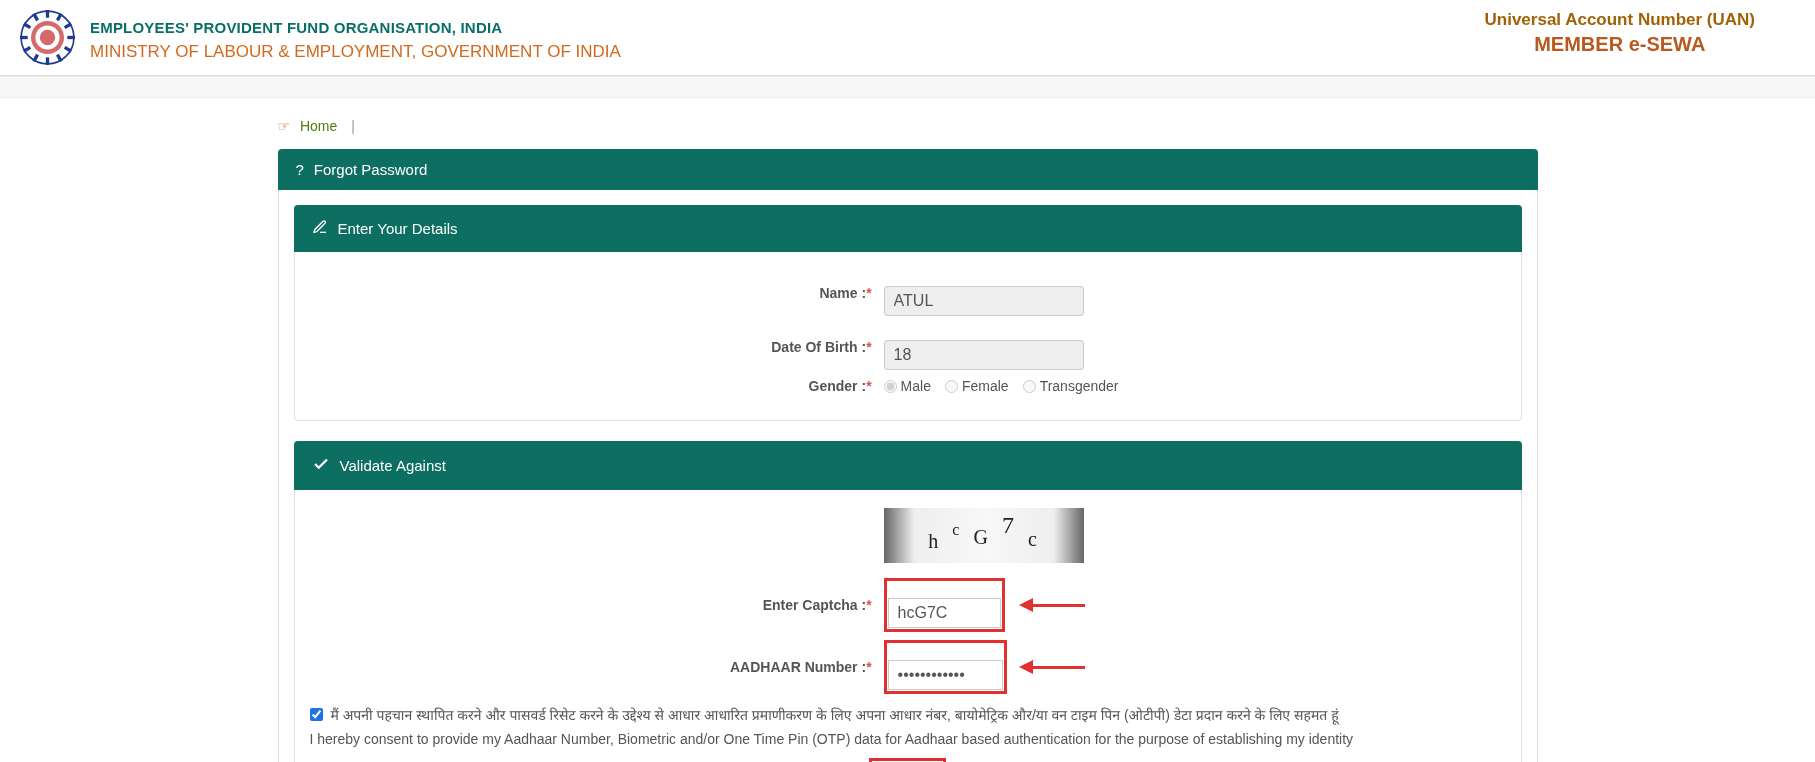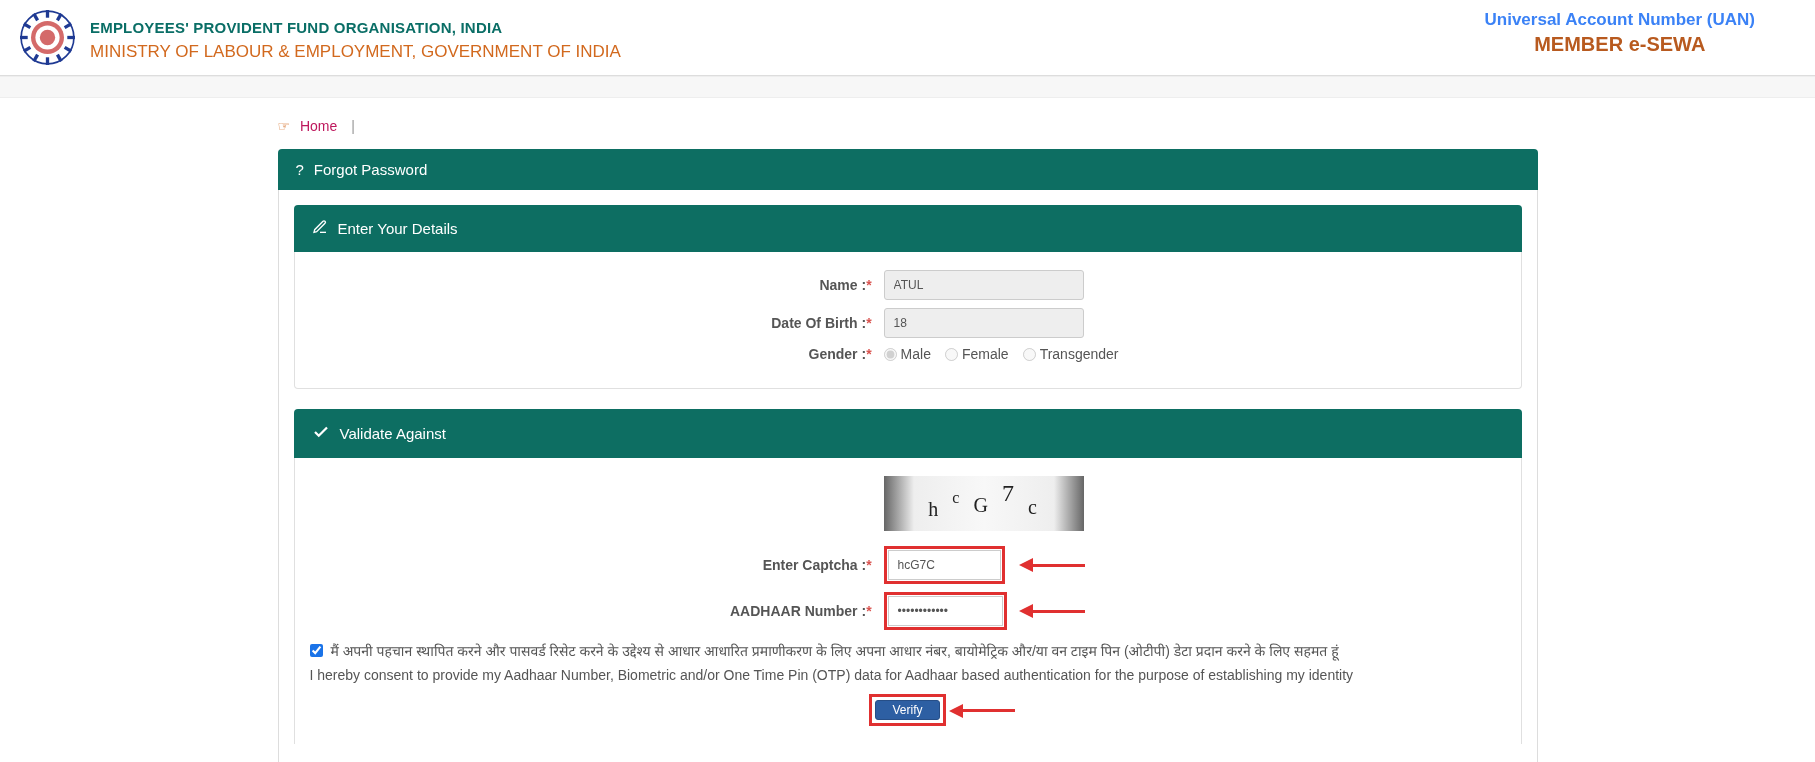--- a/index.html
+++ b/index.html
@@ -4,38 +4,38 @@
   <style>
     * { box-sizing: border-box; margin: 0; padding: 0; }
     body { font-family: Arial, Helvetica, sans-serif; font-size: 14px; color: #333; background: #fff; }
     .header-bar { display: flex; justify-content: space-between; align-items: flex-start; padding: 10px 20px; border-bottom: 1px solid #ddd; }
     .header-left { display: flex; align-items: center; gap: 15px; }
     .logo { width: 55px; height: 55px; }
     .org-text { display: flex; flex-direction: column; gap: 6px; padding-top: 6px; }
     .org-title { color: #0a6e66; font-weight: bold; font-size: 15px; letter-spacing: 0.2px; }
     .org-subtitle { color: #d2691e; font-size: 17px; }
     .header-right { text-align: center; padding-right: 40px; }
-    .uan-title { color: #3b82f6; font-weight: bold; font-size: 17px; }
+    .uan-title { color: #a16207; font-weight: bold; font-size: 17px; }
     .member-sewa { color: #b85a1f; font-weight: bold; font-size: 20px; margin-top: 3px; }
     .spacer { height: 22px; background: #f7f7f7; border-bottom: 1px solid #eee; border-top: 1px solid #eee; }
     .container { max-width: 1300px; margin: 0 auto; padding: 10px 20px; }
     .breadcrumb { padding: 10px 0 15px 0; color: #777; font-size: 14px; }
-    .breadcrumb .home-link { color: #be185d; text-decoration: none; margin-left: 6px; }
+    .breadcrumb .home-link { color: #4d7c0f; text-decoration: none; margin-left: 6px; }
     .breadcrumb .ptr-icon { color: #d2691e; }
     .breadcrumb .sep { margin-left: 10px; color: #999; }
     .panel-head { background: #0d6e62; color: #fff; padding: 12px 18px; border-radius: 4px 4px 0 0; font-size: 15px; display: flex; align-items: center; gap: 10px; }
     .panel-head .icon { font-size: 15px; }
     .panel-body { border: 1px solid #ddd; border-top: none; border-radius: 0 0 4px 4px; padding: 15px; margin-bottom: 20px; }
     .inner-panel-head { background: #0d6e62; color: #fff; padding: 14px 18px; border-radius: 4px 4px 0 0; font-size: 15px; display: flex; align-items: center; gap: 10px; }
     .inner-body { border: 1px solid #e0e0e0; border-top: none; padding: 18px 15px; border-radius: 0 0 4px 4px; margin-bottom: 20px; }
     .form-row { display: flex; align-items: center; margin-bottom: 8px; }
     .form-label { width: 48%; text-align: right; padding-right: 12px; font-weight: bold; color: #555; font-size: 14px; }
     .form-label .req { color: #d9534f; }
     .form-field { width: 52%; display: flex; align-items: center; gap: 6px; position: relative; }
-    .text-input { width: 200px; padding: 5px 9px; border: 1px solid #ccc; border-radius: 3px; font-size: 12px; height: 30px; color: #555; }
+    .text-input { width: 200px; padding: 5px 9px; border: 1px solid #ccc; border-radius: 3px; font-size: 16px; height: 30px; color: #555; margin-top: 16px; }
     .text-input[readonly] { background: #eee; }
     .radio-lbl { color: #555; font-size: 14px; margin-right: 8px; display: inline-flex; align-items: center; gap: 4px; }
     .captcha-img { width: 200px; height: 55px; background: linear-gradient(to right, #666 0%, #eee 15%, #f8f8f8 50%, #eee 85%, #666 100%); display: flex; align-items: center; justify-content: center; gap: 12px; font-family: Georgia, serif; font-size: 20px; letter-spacing: 2px; color: #222; margin-bottom: 15px; margin-left: 48%; }
     .captcha-img span { display: inline-block; }
     .captcha-img .c1{ transform: translateY(6px); }
     .captcha-img .c2{ transform: translateY(-6px); font-size:16px;}
     .captcha-img .c3{ transform: translateY(2px); }
     .captcha-img .c4{ transform: translateY(-10px); font-size:24px;}
     .captcha-img .c5{ transform: translateY(4px); }
     .hl-red { border: 3px solid #e03030; padding: 1px; }

